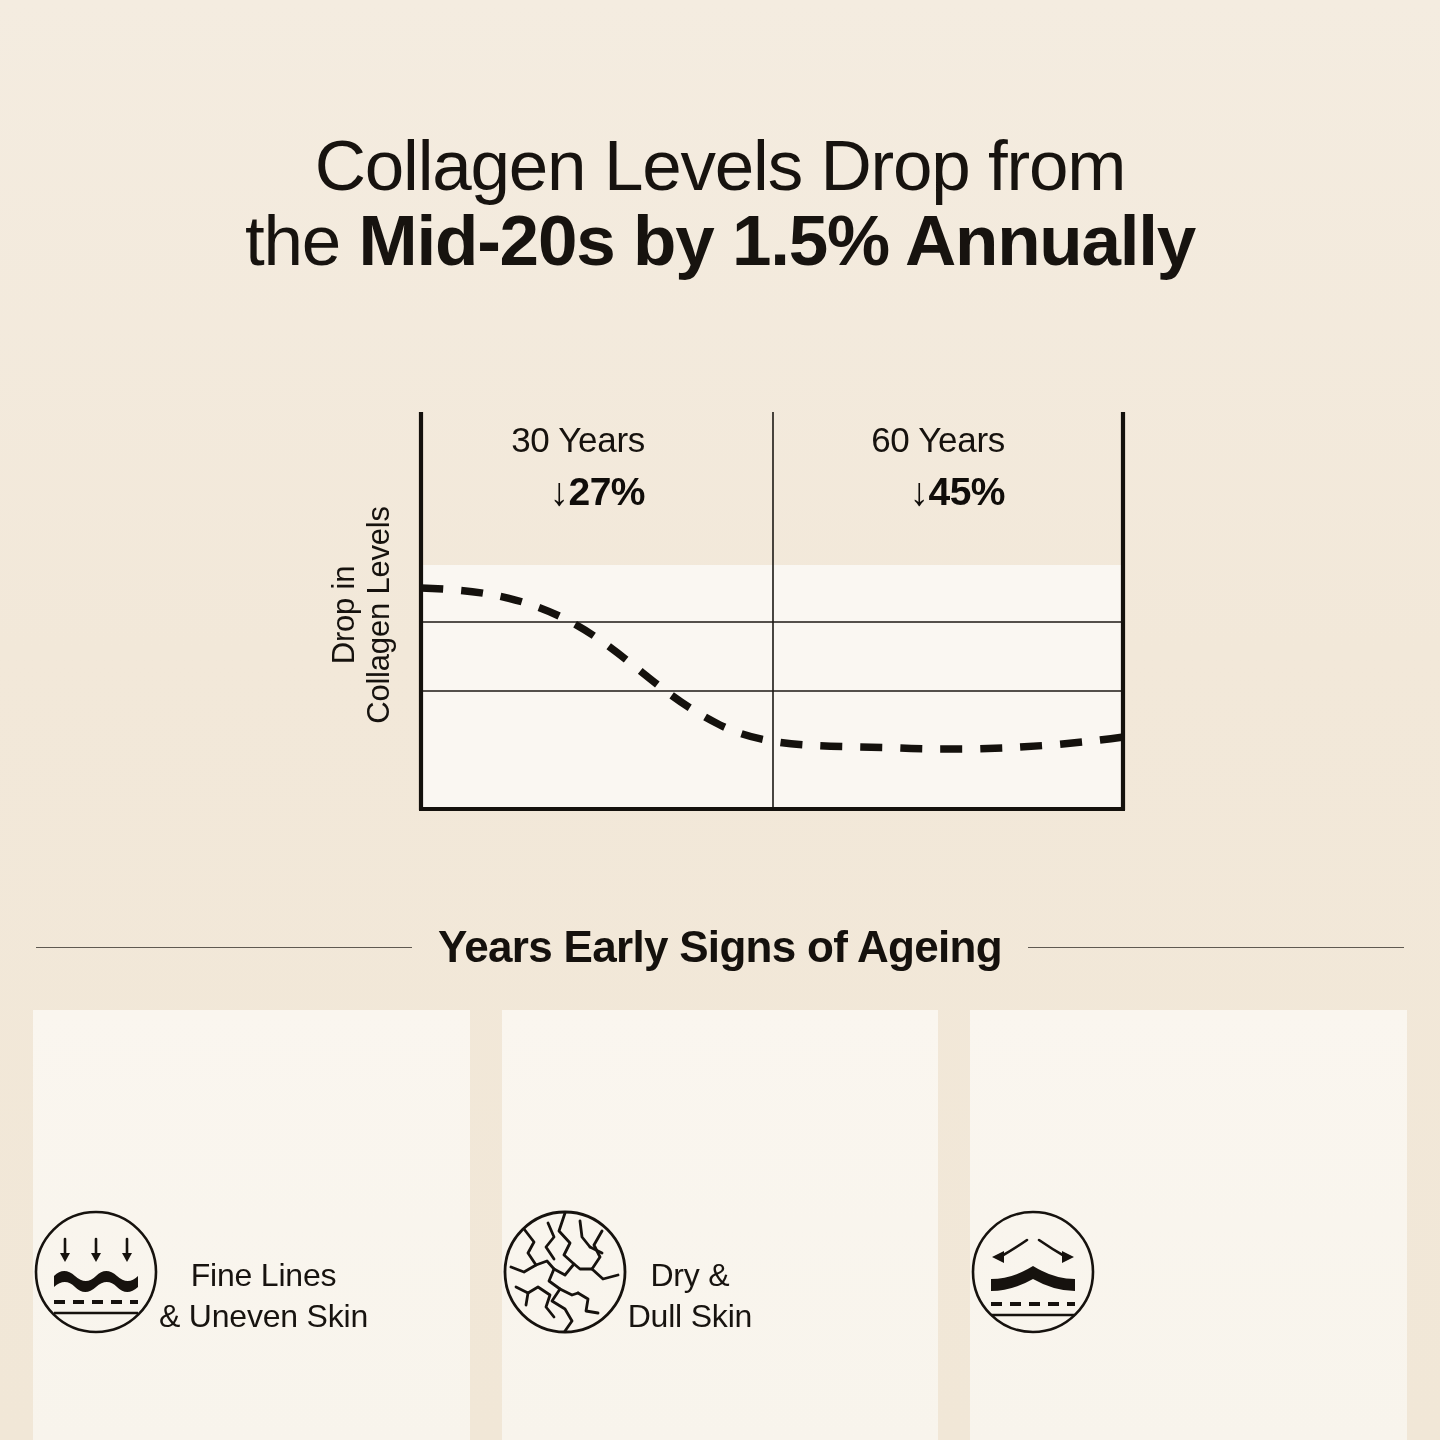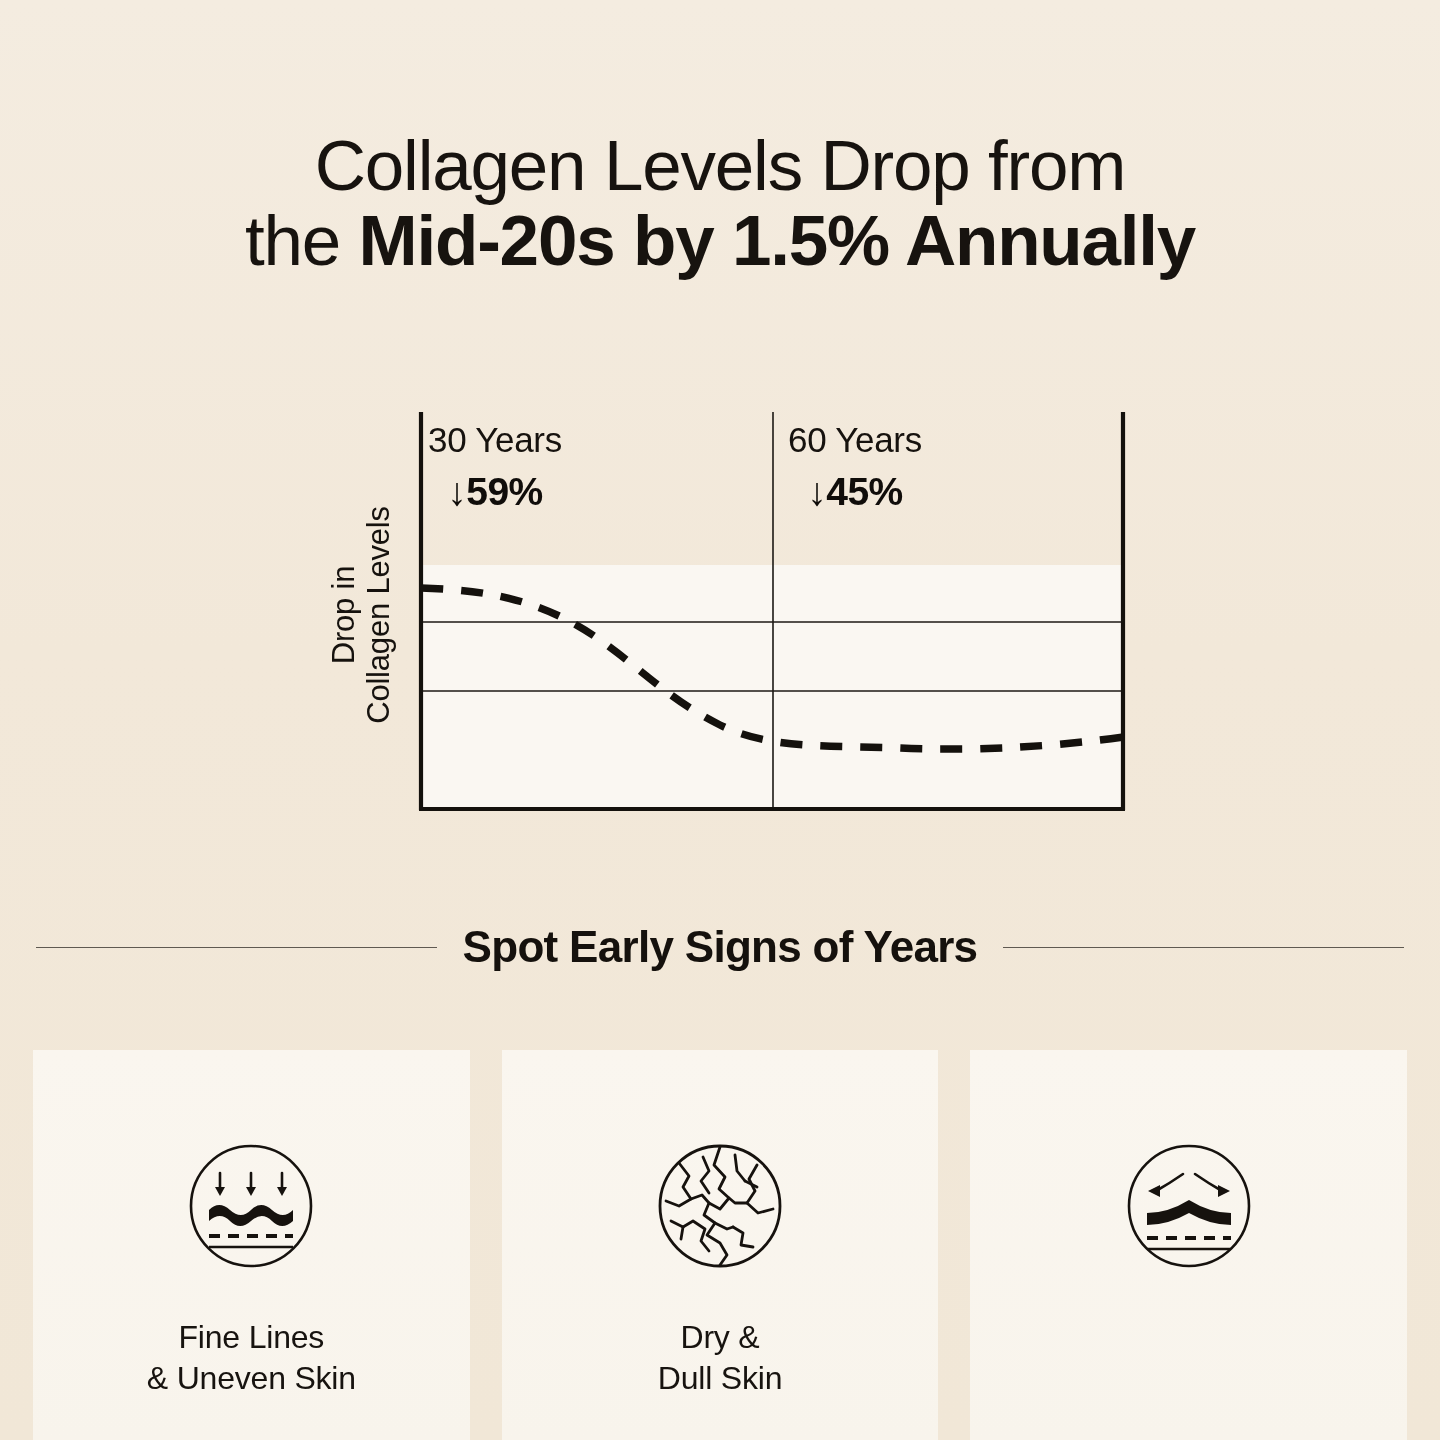--- a/index.html
+++ b/index.html
@@ -69,21 +69,21 @@
     color: #16120e;
     text-align: center;
   }
   .chart-svg {
     position: absolute;
     left: 0;
     top: 0;
   }
   .seg-label {
     position: absolute;
-    text-align: center;
+    text-align: right;
     width: 300px;
   }
   .seg-years {
     font-size: 35px;
     font-weight: 400;
     letter-spacing: -0.3px;
     color: #16120e;
     display: block;
   }
   .seg-drop {
@@ -133,25 +133,24 @@
     top: 1010px;
     width: 1374px;
     height: 430px;
     display: flex;
     gap: 32px;
   }
   .card {
     flex: 1 1 0;
     background: linear-gradient(180deg,#faf6ef 0%, #f8f4ec 100%);
     display: flex;
-    flex-direction: column;
+    flex-direction: row;
     align-items: center;
     padding-top: 93px;
     box-sizing: border-box;
-    margin-top: 40px;
   }
   .icon-circle {
     width: 126px;
     height: 126px;
     flex: 0 0 auto;
   }
   .card-label {
     margin-top: 48px;
     text-align: center;
     font-size: 32px;
@@ -198,32 +197,32 @@
 
       <path d="M 121 188
                C 200 190, 250 205, 300 240
                C 345 272, 370 300, 420 325
                C 470 350, 530 345, 600 348
                C 665 351, 745 348, 823 337" fill="none" stroke="#14110d" stroke-width="7.5" stroke-dasharray="22 18" stroke-linecap="butt"></path>
     </svg>
 
     <div class="seg-label seg-left">
       <span class="seg-years">30 Years</span>
-      <span class="seg-drop">↓59%</span>
+      <span class="seg-drop">↓27%</span>
     </div>
 
     <div class="seg-label seg-right">
       <span class="seg-years">60 Years</span>
       <span class="seg-drop">↓45%</span>
     </div>
   </div>
 
   <div class="divider-row">
     <span class="divider-line"></span>
-    <span class="divider-title">Spot Early Signs of Years</span>
+    <span class="divider-title">Years Early Signs of Ageing</span>
     <span class="divider-line"></span>
   </div>
 
   <div class="cards">
 
     <div class="card">
       <svg class="icon-circle" viewBox="0 0 126 126">
         <circle cx="63" cy="63" r="60" fill="none" stroke="#16120e" stroke-width="2.6"></circle>
         <g stroke="#16120e" stroke-width="2.6" fill="none" stroke-linecap="round">
           <line x1="32" y1="30" x2="32" y2="47"></line>

